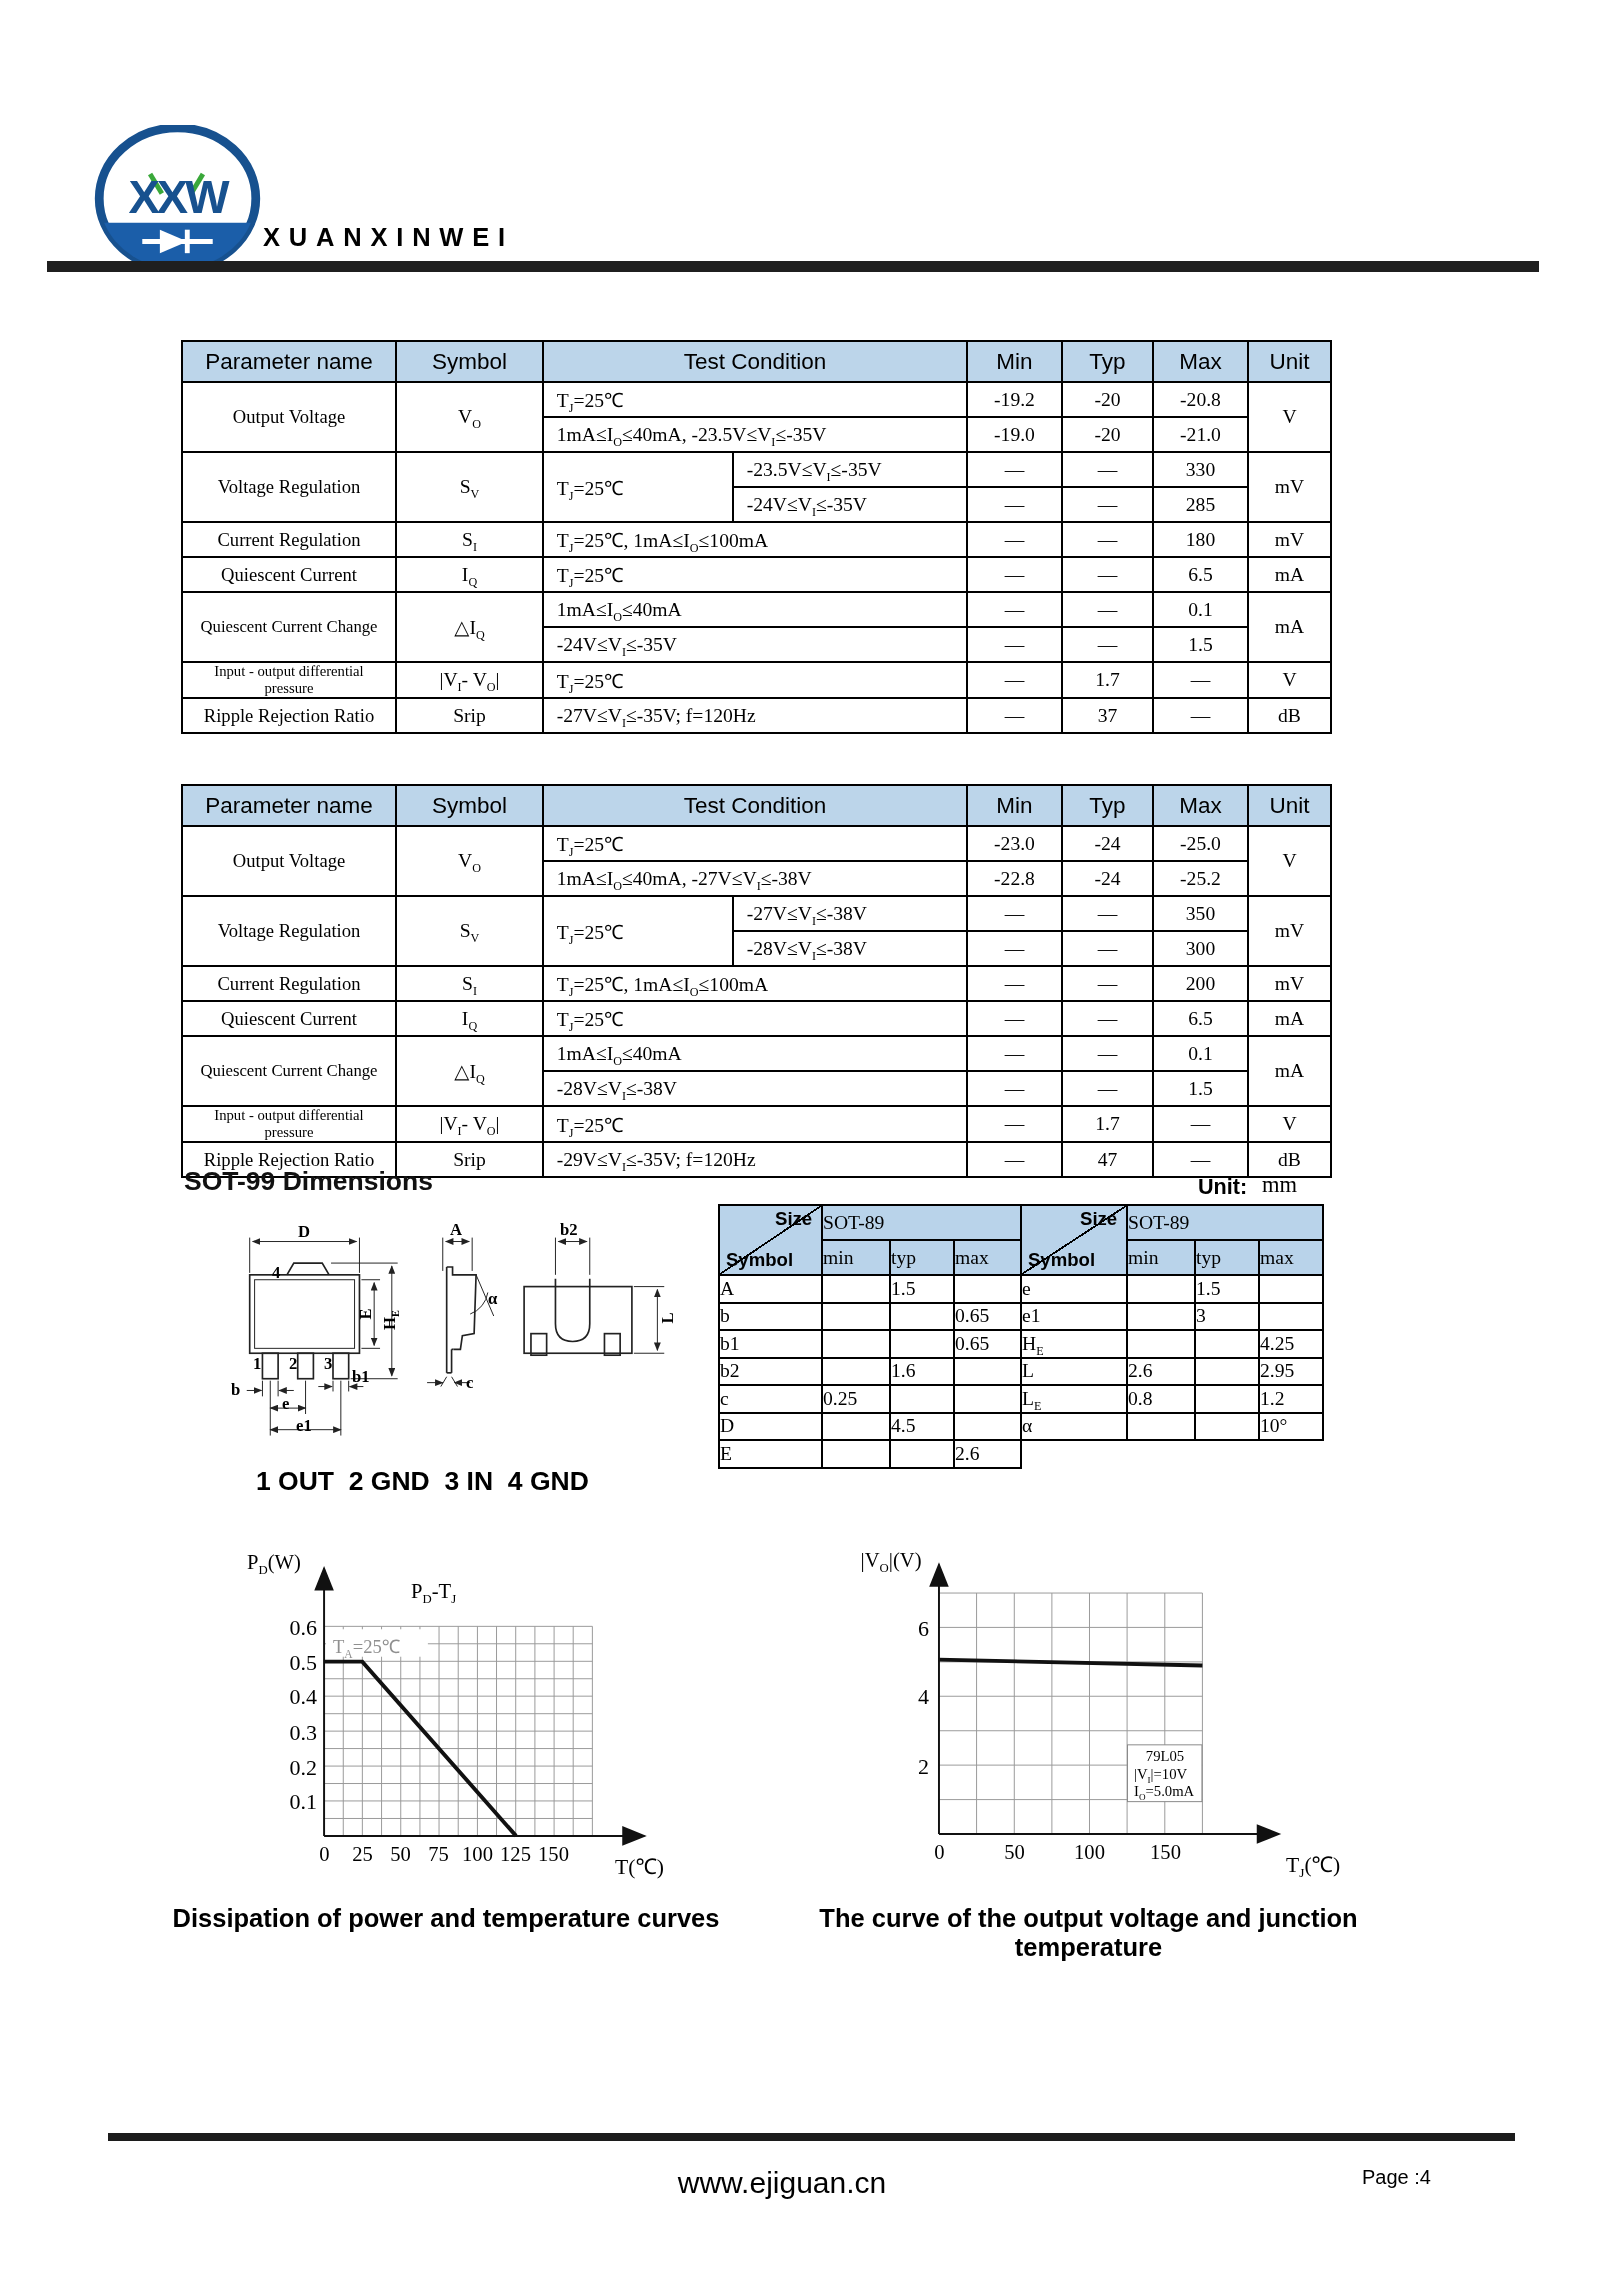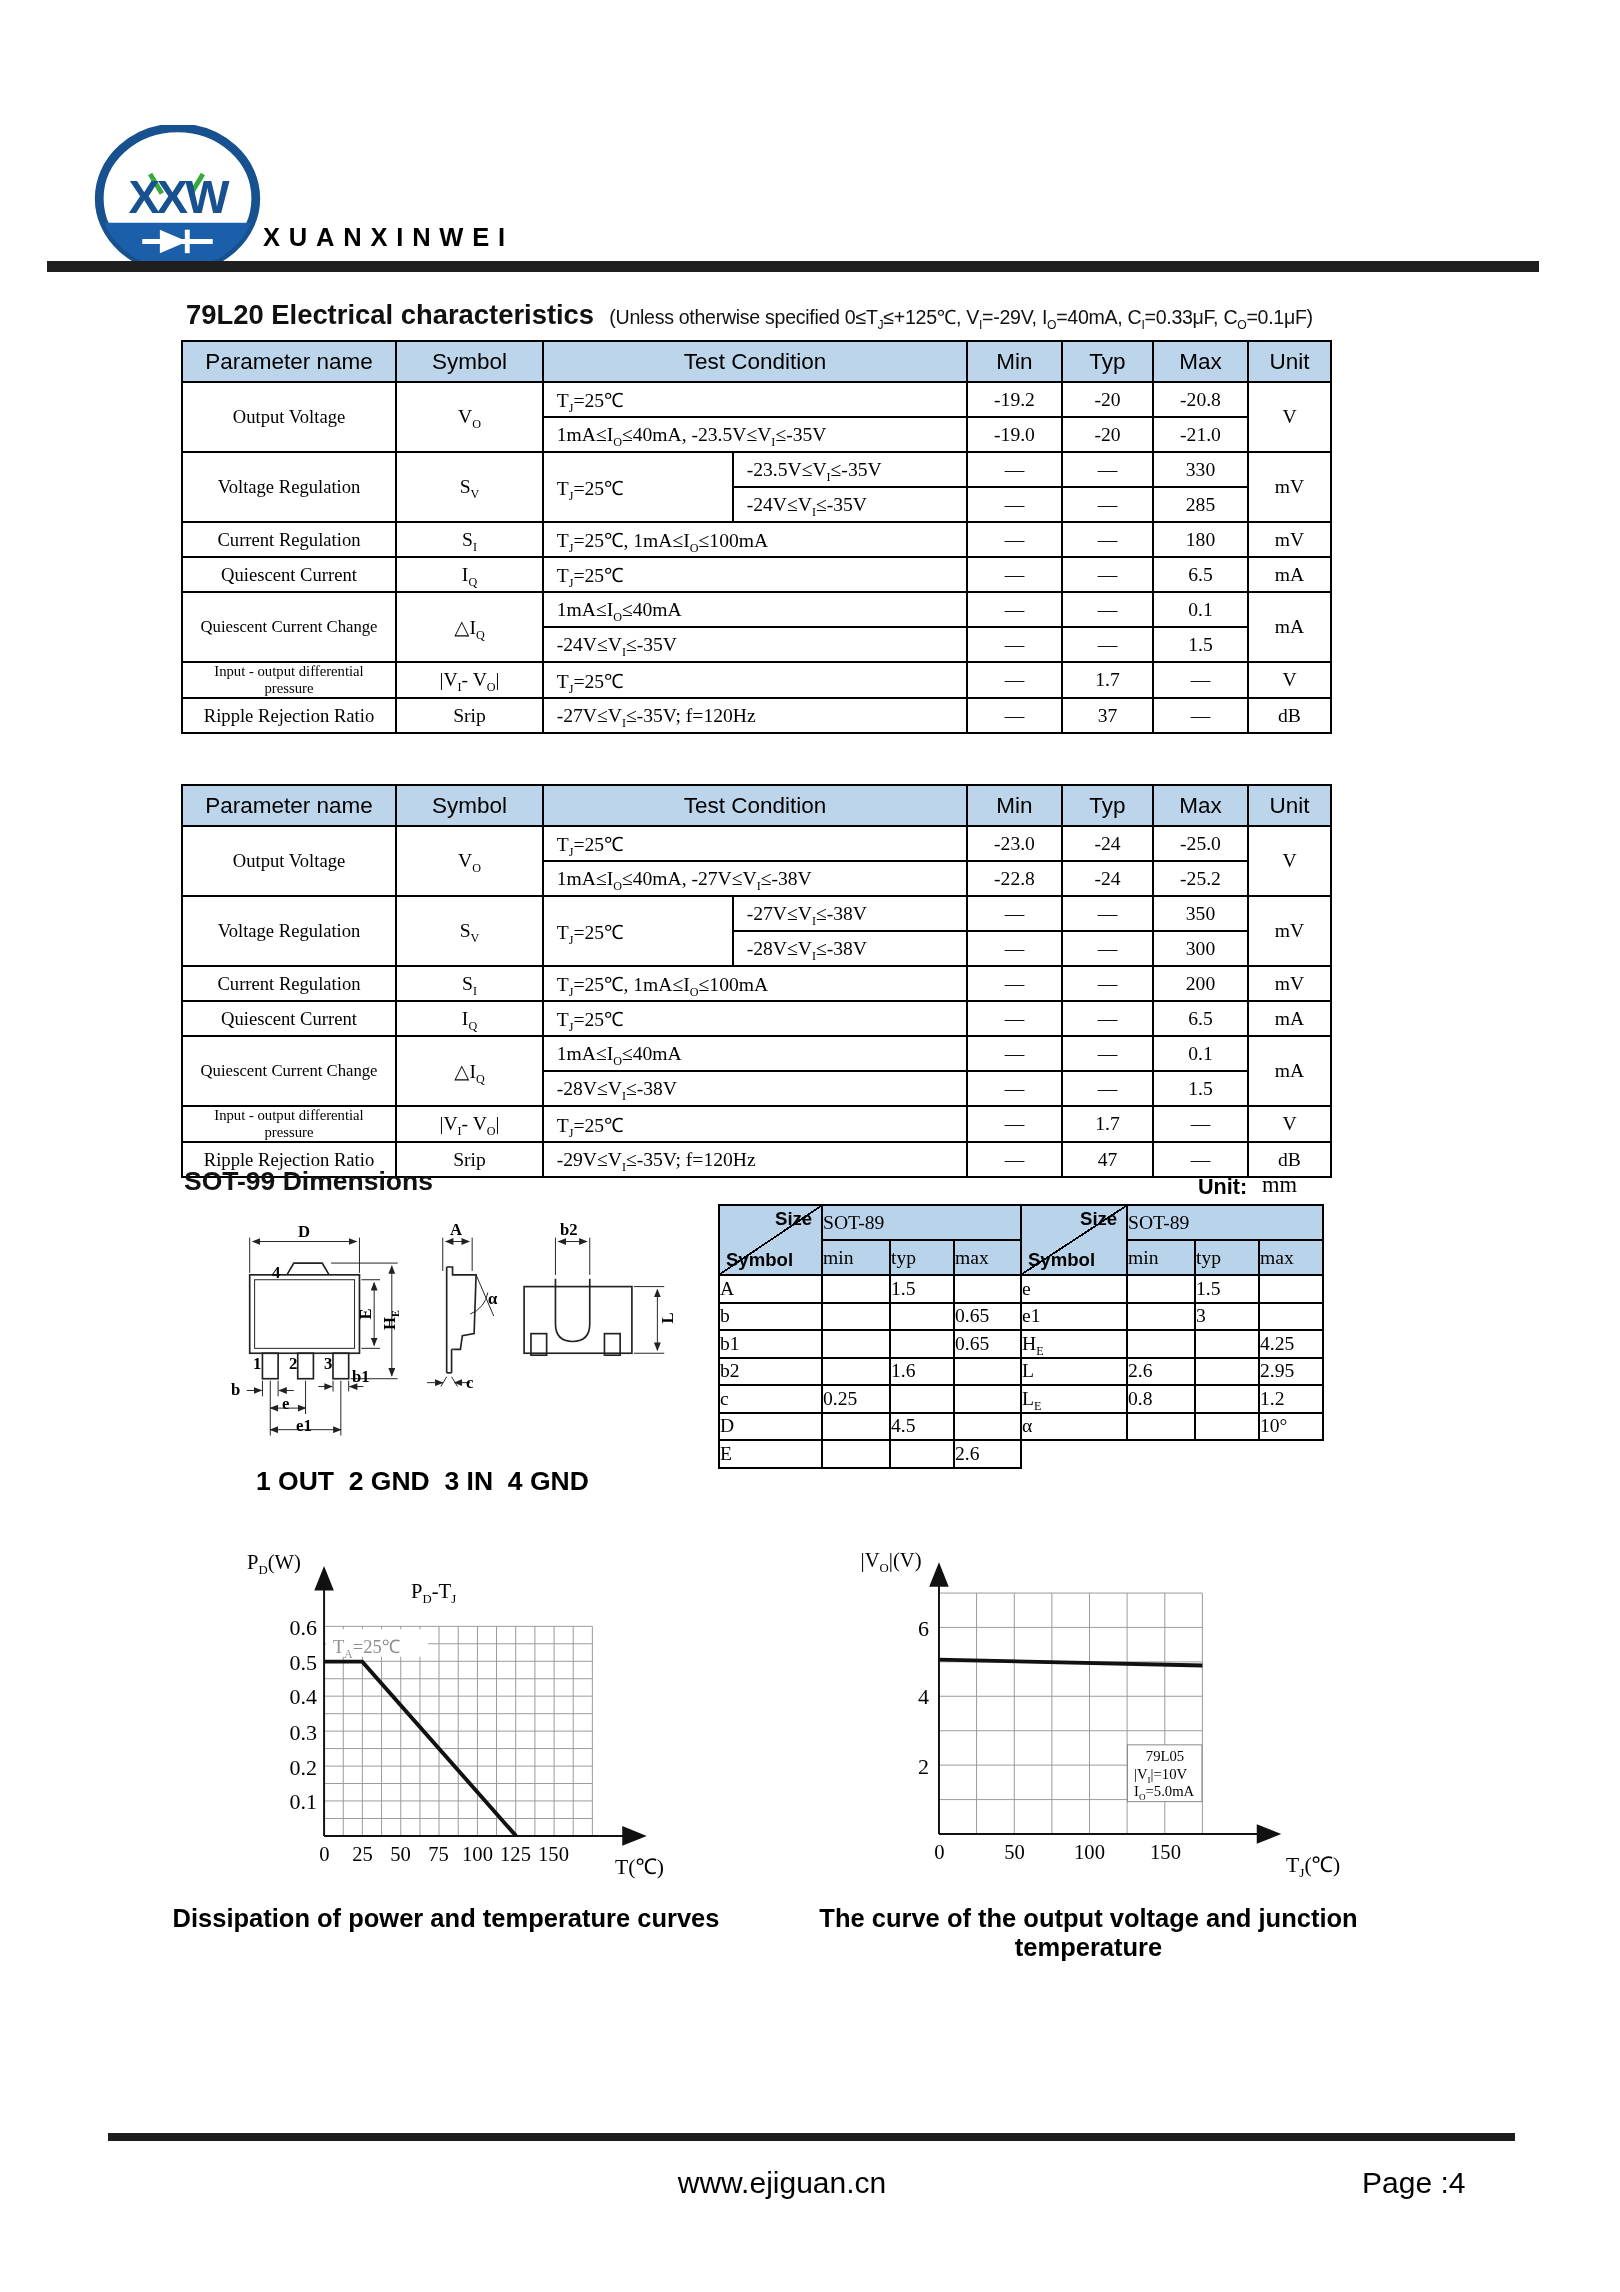--- a/index.html
+++ b/index.html
@@ -49,21 +49,21 @@
   .chart{position:absolute;width:568px;height:338px;}
   .clbl{position:absolute;font-family:"Liberation Serif",serif;font-size:20.6px;}
   .ytick{position:absolute;width:45px;text-align:right;font-family:"Liberation Serif",serif;font-size:22px;}
   .xtick{position:absolute;width:49px;text-align:center;font-family:"Liberation Serif",serif;font-size:20.6px;}
   .chart-caption{position:absolute;text-align:center;font-size:25.5px;font-weight:bold;}
   .ann-gray{color:#8f8f8f;}
   .ann-sm{position:absolute;font-family:"Liberation Serif",serif;font-size:14.7px;}
   
   .footer-line{position:absolute;left:108px;top:2133px;width:1407px;height:7.8px;background:#1c1c1c;}
   .footer-site{position:absolute;left:96px;top:2166px;width:1372px;text-align:center;font-size:30px;}
-  .footer-page{position:absolute;left:1362px;top:2166px;font-size:30px;}
+  .footer-page{position:absolute;left:1362px;top:2166px;font-size:20px;}
 </style>
 </head>
 <body>
 
 <div class="page">
 
   <svg class="abs" style="left:93px;top:125px" width="169" height="136" viewBox="0 0 172 139">
     <ellipse cx="86" cy="75" rx="80" ry="72" fill="#ffffff" stroke="#17518f" stroke-width="9"></ellipse>
     <path d="M 11,100 A 80,72 0 0 0 161,100 Z" fill="#1b5ea9"></path>
     <line x1="58" y1="50" x2="70" y2="70" stroke="#3aa83a" stroke-width="5"></line>
@@ -71,23 +71,20 @@
     <text x="86" y="90" text-anchor="middle" font-family="Liberation Sans, sans-serif" font-size="48" font-weight="bold" fill="#17518f" letter-spacing="-3">XXW</text>
     <g>
       <line x1="50" y1="119" x2="122" y2="119" stroke="#ffffff" stroke-width="5"></line>
       <polygon points="68,107 68,131 96,119" fill="#ffffff"></polygon>
       <line x1="96" y1="107" x2="96" y2="131" stroke="#ffffff" stroke-width="5"></line>
     </g>
   </svg>
   <div class="en-name">XUANXINWEI</div>
   <div class="top-bar"></div>
 
-  <div class="sec-title" style="left:186px;top:299px">
-    <span>79L20 Electrical characteristics</span>&nbsp;&nbsp;<span class="sec-cond">(Unless otherwise specified 0≤T<sub>J</sub>≤+125℃, V<sub>I</sub>=-29V, I<sub>O</sub>=40mA, C<sub>I</sub>=0.33μF, C<sub>O</sub>=0.1μF)</span>
-  </div>
 
   <table class="etab" style="left:181px;top:340px">
     <colgroup>
         <col style="width:214px">
         <col style="width:147px">
         <col style="width:190px">
         <col style="width:234px">
         <col style="width:95px">
         <col style="width:91px">
         <col style="width:95px">

